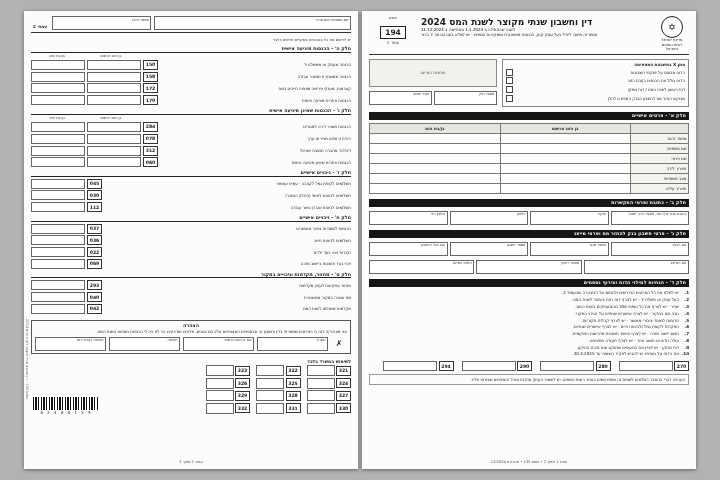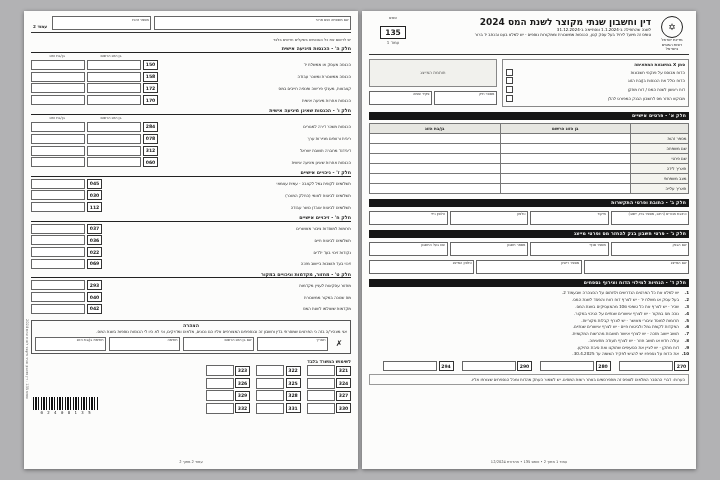--- a/index.html
+++ b/index.html
@@ -20,21 +20,21 @@
   .codebox{min-width:13px;height:8px;border:1px solid #333;font-size:4.6px;font-weight:bold;
            display:inline-flex;align-items:center;justify-content:center;background:#fff;flex:0 0 auto;}
   .amtbox{width:52px;height:8px;border:1px solid #666;background:#fff;display:inline-block;flex:0 0 auto;}
 
   
   .rp-hdr{display:flex;align-items:flex-start;gap:4px;}
   .emblem-wrap{width:34px;text-align:center;}
   .emblem{width:20px;height:20px;border-radius:50%;border:1.5px solid #222;margin:0 auto;
           display:flex;align-items:center;justify-content:center;font-size:9px;}
   .org{font-size:3.8px;line-height:4.6px;text-align:center;}
-  .title-blk{flex:1;text-align:right;padding-top:1px;}
+  .title-blk{flex:1;text-align:left;padding-top:1px;}
   .title{font-size:9px;font-weight:bold;line-height:10px;}
   .sub{font-size:4px;line-height:5.2px;color:#111;}
   .corner{width:48px;text-align:center;}
   .corner-lbl{font-size:3.6px;color:#333;}
   .formno-box{border:1px solid #222;font-weight:bold;font-size:7.5px;padding:1px 4px;display:inline-block;background:#fff;}
   .pageno{font-size:4px;color:#444;margin-top:1px;}
 
   .row2{display:flex;gap:5px;margin:2px 0;}
   .checks{flex:1.4;border:1px solid #888;padding:2px 3px;}
   .checks-h{font-size:4.2px;font-weight:bold;margin-bottom:1.5px;}
@@ -395,21 +395,21 @@
             <div>רשות המסים בישראל</div>
           </div>
         </div>
         <div class="title-blk">
           <div class="title">דין וחשבון שנתי מקוצר לשנת המס 2024</div>
           <div class="sub">לשנה שהתחילה ב-1.1.2024 ונסתיימה ב-31.12.2024</div>
           <div class="sub">טופס זה מיועד ליחיד בעל עסק קטן, הכנסות ממשכורת וממקורות נוספים - יש למלא בעט ובכתב יד ברור</div>
         </div>
         <div class="corner">
           <div class="corner-lbl">טופס</div>
-          <div class="formno-box">135</div>
+          <div class="formno-box">194</div>
           <div class="pageno">עמוד 1</div>
         </div>
       </div>
       <div class="rule"></div>
 
       <div class="row2">
         <div class="checks">
           <div class="checks-h">סמן X במשבצת המתאימה</div>
           <div>
 

